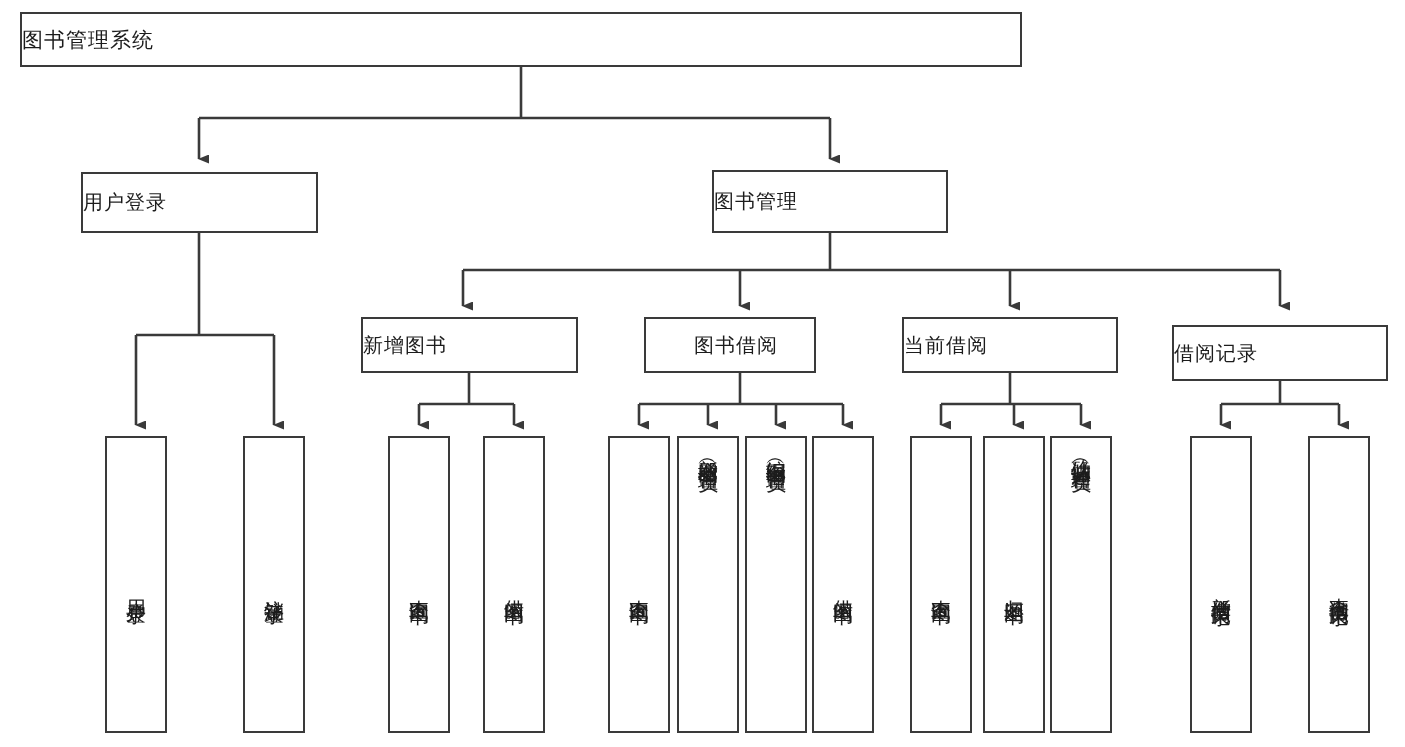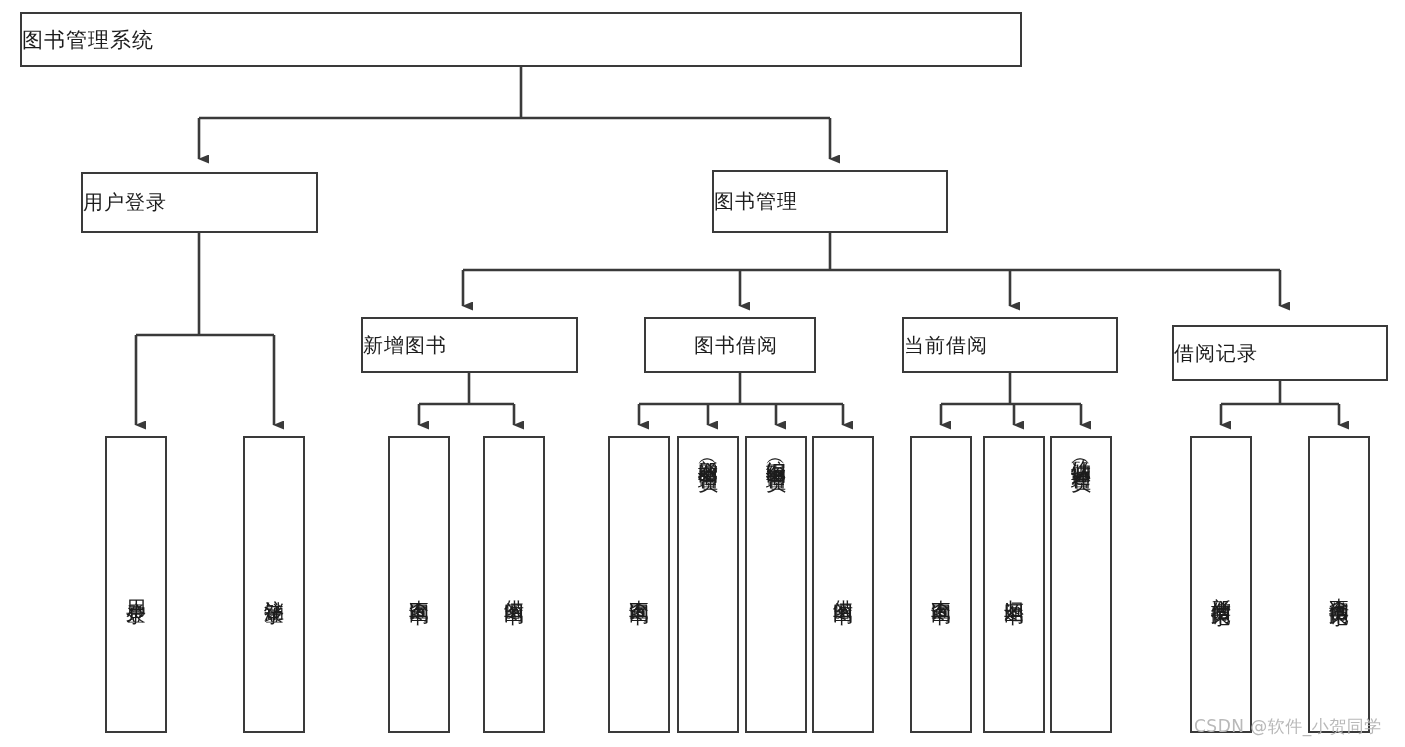--- a/index.html
+++ b/index.html
@@ -166,15 +166,14 @@
         <span class="leaf-label">确认归还（管理员）</span>
       </div>
       <div class="node leaf mid" style="left: 1190px; top: 436px; width: 62px; height: 297px;">
         <span class="leaf-label">新增借阅记录</span>
       </div>
       <div class="node leaf mid" style="left: 1308px; top: 436px; width: 62px; height: 297px;">
         <span class="leaf-label">查询借阅记录</span>
       </div>
     </div>
 
-  <div class="watermark" style="left: 1194px; top: 715px;">CSDN @软件_小贺同学</div>
 
 </div>
 
 </body></html>

